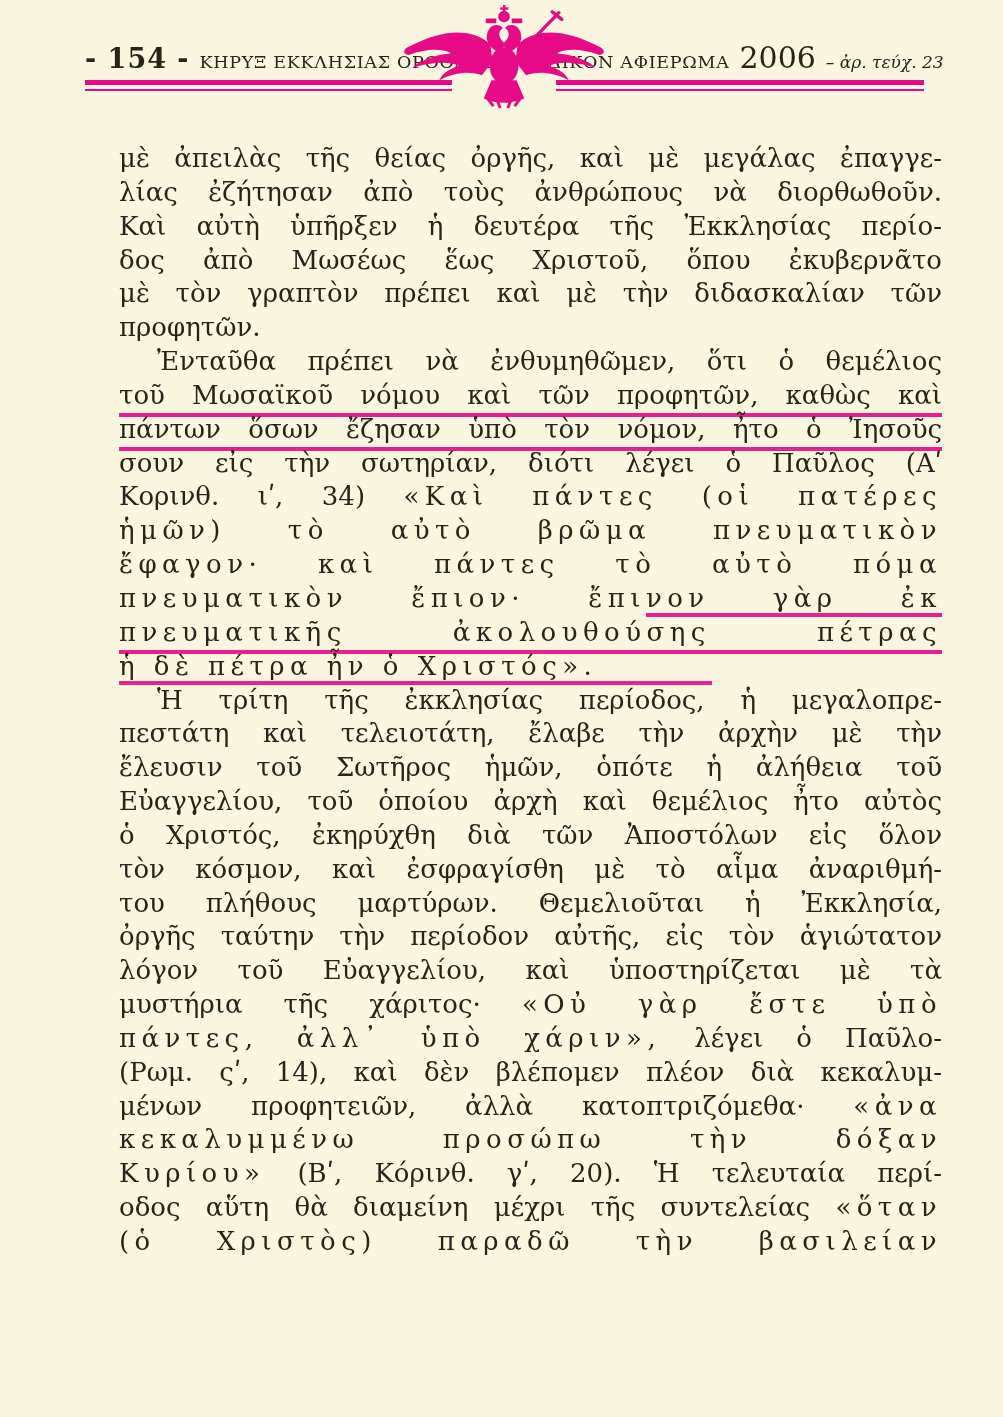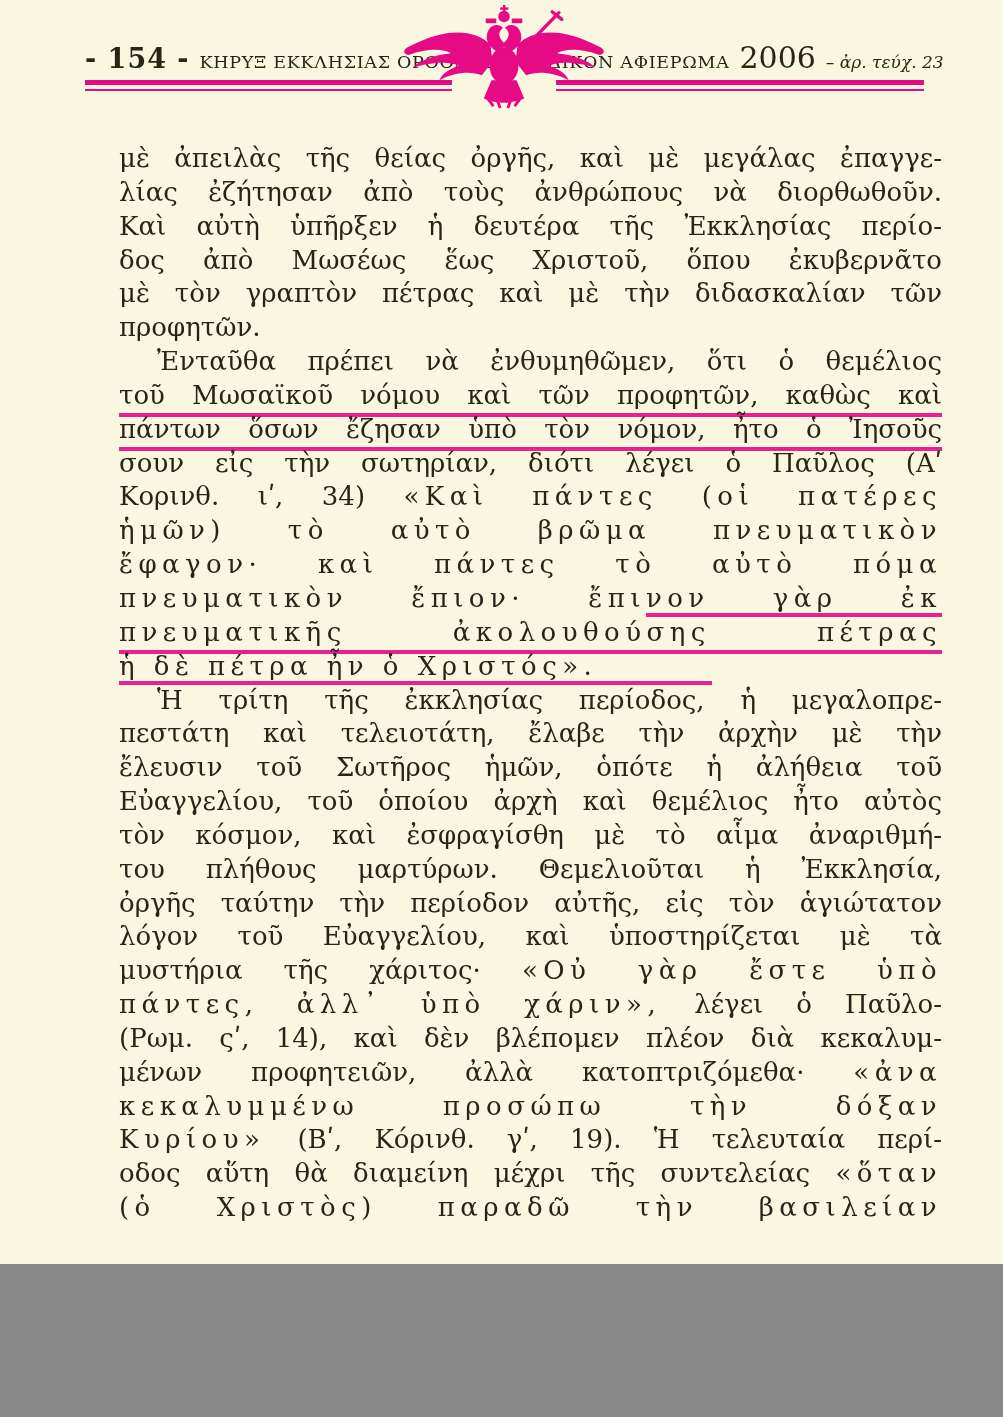--- a/index.html
+++ b/index.html
@@ -5,21 +5,21 @@
   :root{
     --bg:#FAF7E1;
     --ink:#2A2418;
     --mag:#E60A87;
     --u:#EC1F8E;
   }
   html,body{margin:0;padding:0;}
   body{background:#888;}
   .page{
     position:relative;
-    width:1003px;height:1264px;
+    width:1003px;height:1417px;
     background:var(--bg);
     color:var(--ink);
     font-family:"DejaVu Serif","Liberation Serif",serif;
     overflow:hidden;
     margin:0 auto;
   }
   
   .hdr{
     position:absolute;left:85px;right:79px;top:40px;
     display:flex;justify-content:space-between;align-items:baseline;
@@ -98,43 +98,44 @@
 
       <path d="M131 46 L167 9 M160 8 L170 16" stroke="#E60A87" stroke-width="3.5" fill="none" stroke-linecap="round"></path>
     </g>
   </svg>
 
   <div class="bodytext">
       <div class="tline fill"><span>μὲ ἀπειλὰς τῆς θείας ὀργῆς, καὶ μὲ μεγάλας ἐπαγγε-</span></div>
       <div class="tline fill"><span>λίας ἐζήτησαν ἀπὸ τοὺς ἀνθρώπους νὰ διορθωθοῦν.</span></div>
       <div class="tline fill"><span>Καὶ αὐτὴ ὑπῆρξεν ἡ δευτέρα τῆς Ἐκκλησίας περίο-</span></div>
       <div class="tline fill"><span>δος ἀπὸ Μωσέως ἕως Χριστοῦ, ὅπου ἐκυβερνᾶτο</span></div>
-      <div class="tline fill"><span>μὲ τὸν γραπτὸν πέτρας καὶ μὲ τὴν διδασκαλίαν τῶν</span></div>
+      <div class="tline fill"><span>μὲ τὸν γραπτὸν πρέπει καὶ μὲ τὴν διδασκαλίαν τῶν</span></div>
       <div class="tline"><span>προφητῶν.</span></div>
       <div class="tline fill indent"><span>Ἐνταῦθα πρέπει νὰ ἐνθυμηθῶμεν, ὅτι ὁ θεμέλιος</span></div>
       <div class="tline fill ufull"><span>τοῦ Μωσαϊκοῦ νόμου καὶ τῶν προφητῶν, καθὼς καὶ</span></div>
       <div class="tline fill ufull"><span>πάντων ὅσων ἔζησαν ὑπὸ τὸν νόμον, ἦτο ὁ Ἰησοῦς</span></div>
       <div class="tline fill"><span>σουν εἰς τὴν σωτηρίαν, διότι λέγει ὁ Παῦλος (Αʹ</span></div>
       <div class="tline fill"><span>Κορινθ. ιʹ, 34) </span><span class="sp">«Καὶ πάντες (οἱ πατέρες</span></div>
       <div class="tline fill"><span class="sp">ἡμῶν) τὸ αὐτὸ βρῶμα πνευματικὸν</span></div>
       <div class="tline fill"><span class="sp">ἔφαγον· καὶ πάντες τὸ αὐτὸ πόμα</span></div>
       <div class="tline fill"><span class="sp">πνευματικὸν ἔπιον· ἔπι</span><span class="sp u">νον γὰρ ἐκ</span></div>
       <div class="tline fill ufull"><span class="sp">πνευματικῆς ἀκολουθούσης πέτρας</span></div>
       <div class="tline"><span class="sp u ext">ἡ δὲ πέτρα ἦν ὁ Χριστός».</span></div>
       <div class="tline fill indent"><span>Ἡ τρίτη τῆς ἐκκλησίας περίοδος, ἡ μεγαλοπρε-</span></div>
       <div class="tline fill"><span>πεστάτη καὶ τελειοτάτη, ἔλαβε τὴν ἀρχὴν μὲ τὴν</span></div>
       <div class="tline fill"><span>ἔλευσιν τοῦ Σωτῆρος ἡμῶν, ὁπότε ἡ ἀλήθεια τοῦ</span></div>
       <div class="tline fill"><span>Εὐαγγελίου, τοῦ ὁποίου ἀρχὴ καὶ θεμέλιος ἦτο αὐτὸς</span></div>
+      <div class="tline fill"><span>ὁ Χριστός, ἐκηρύχθη διὰ τῶν Ἀποστόλων εἰς ὅλον</span></div>
       <div class="tline fill"><span>τὸν κόσμον, καὶ ἐσφραγίσθη μὲ τὸ αἷμα ἀναριθμή-</span></div>
       <div class="tline fill"><span>του πλήθους μαρτύρων. Θεμελιοῦται ἡ Ἐκκλησία,</span></div>
       <div class="tline fill"><span>ὀργῆς ταύτην τὴν περίοδον αὐτῆς, εἰς τὸν ἁγιώτατον</span></div>
       <div class="tline fill"><span>λόγον τοῦ Εὐαγγελίου, καὶ ὑποστηρίζεται μὲ τὰ</span></div>
       <div class="tline fill"><span>μυστήρια τῆς χάριτος· </span><span class="sp">«Οὐ γὰρ ἔστε ὑπὸ</span></div>
       <div class="tline fill"><span class="sp">πάντες, ἀλλ᾽ ὑπὸ χάριν»,</span><span> λέγει ὁ Παῦλο-</span></div>
       <div class="tline fill"><span>(Ρωμ. ςʹ, 14), καὶ δὲν βλέπομεν πλέον διὰ κεκαλυμ-</span></div>
       <div class="tline fill"><span>μένων προφητειῶν, ἀλλὰ κατοπτριζόμεθα· </span><span class="sp">«ἀνα</span></div>
       <div class="tline fill"><span class="sp">κεκαλυμμένω προσώπω τὴν δόξαν</span></div>
-      <div class="tline fill"><span class="sp">Κυρίου»</span><span> (Βʹ, Κόρινθ. γʹ, 19). Ἡ τελευταία περί-</span></div>
+      <div class="tline fill"><span class="sp">Κυρίου»</span><span> (Βʹ, Κόρινθ. γʹ, 20). Ἡ τελευταία περί-</span></div>
       <div class="tline fill"><span>οδος αὕτη θὰ διαμείνη μέχρι τῆς συντελείας </span><span class="sp">«ὅταν</span></div>
       <div class="tline fill"><span class="sp">(ὁ Χριστὸς) παραδῶ τὴν βασιλείαν</span></div>
     </div>
 
 </div>
 
 </body></html>

